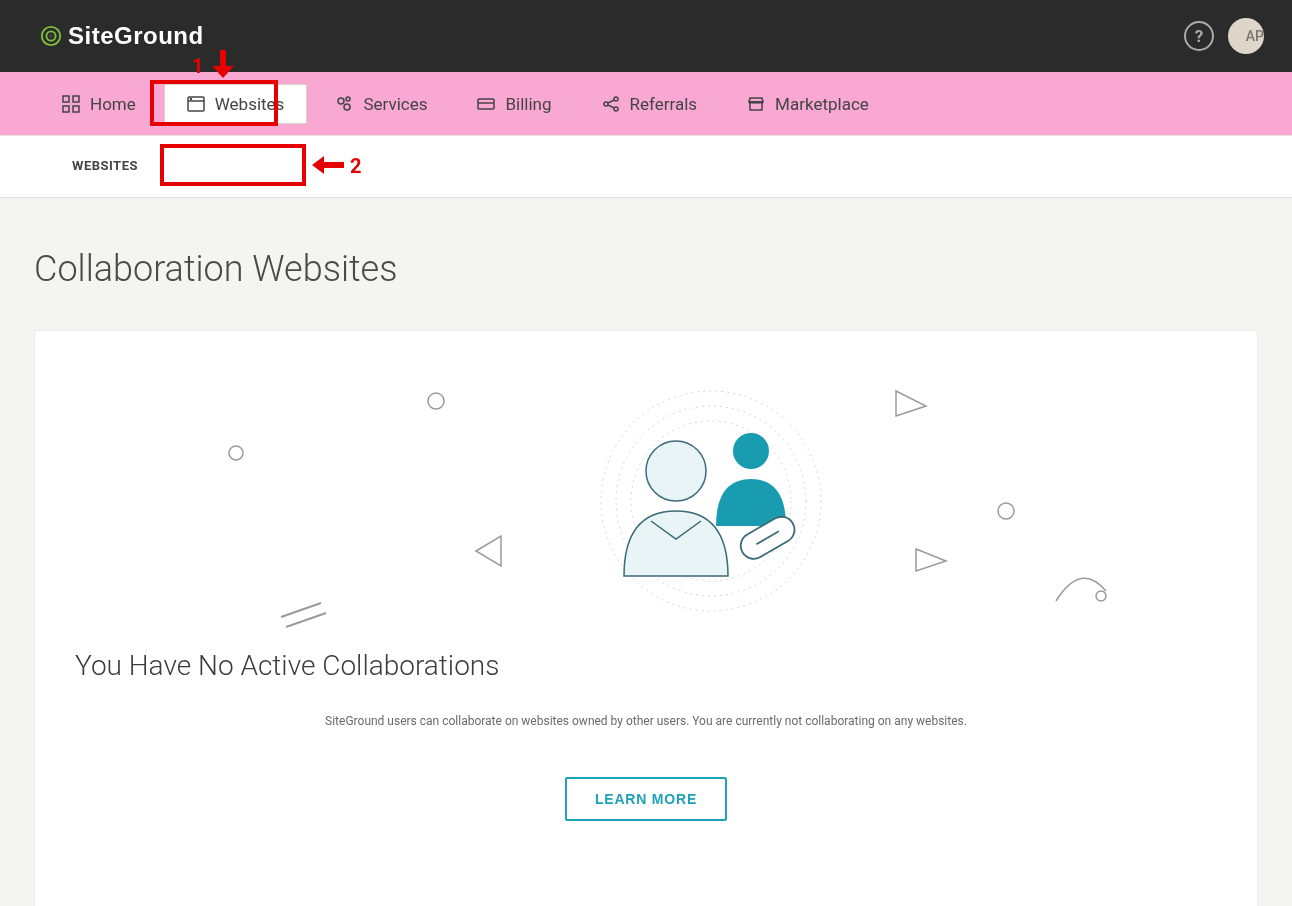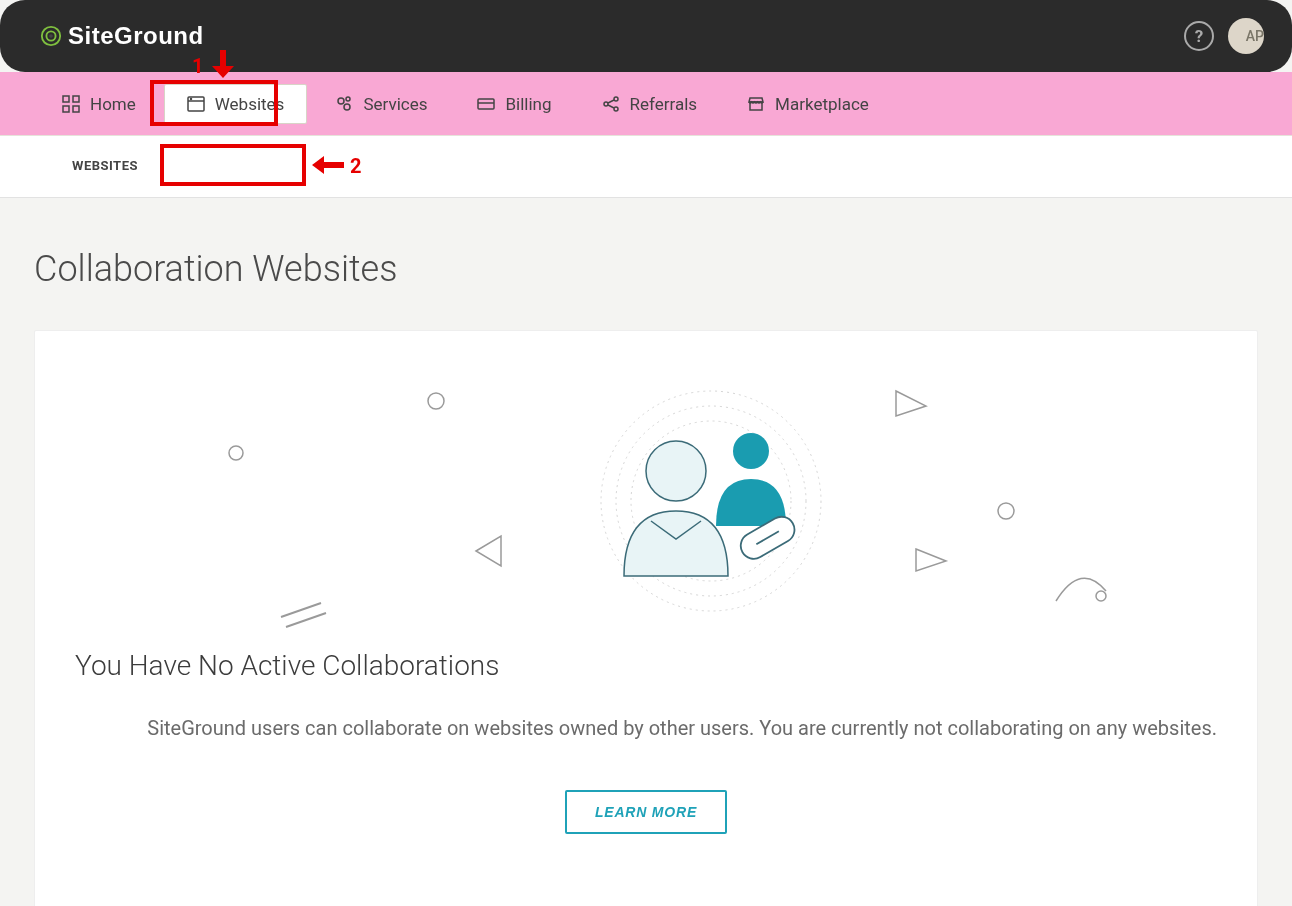--- a/index.html
+++ b/index.html
@@ -1,19 +1,19 @@
 <!DOCTYPE html>
 <html><head>
   <meta charset="utf-8">
   <style>
     * { margin: 0; padding: 0; box-sizing: border-box; }
     body { font-family: -apple-system, BlinkMacSystemFont, "Segoe UI", Roboto, Helvetica, Arial, sans-serif; background: #f4f4f2; width: 1292px; }
     
     
-    .topbar { background: #2b2b2b; height: 72px; display: flex; align-items: center; justify-content: space-between; padding: 0 28px 0 40px; border-radius: 25px; }
+    .topbar { background: #2b2b2b; height: 72px; display: flex; align-items: center; justify-content: space-between; padding: 0 28px 0 40px; }
     .brand { display: flex; align-items: center; gap: 6px; }
     .brand-icon { width: 22px; height: 22px; }
     .brand-text { font-family: "Comic Sans MS", cursive, sans-serif; color: #fff; font-size: 24px; font-weight: bold; letter-spacing: 0.5px; }
     .topbar-right { display: flex; align-items: center; gap: 14px; }
     .help-btn { width: 30px; height: 30px; border: 2px solid #aaa; border-radius: 50%; display: flex; align-items: center; justify-content: center; color: #aaa; font-size: 17px; font-weight: bold; cursor: pointer; }
     .avatar { width: 36px; height: 36px; border-radius: 50%; background: #ddd6c9; display: flex; align-items: center; justify-content: flex-end; color: #7a7668; font-size: 14px; font-weight: 500; cursor: pointer; }
 
     
     .mainnav { background: #f9a8d4; border-bottom: 1px solid #e6e3da; height: 64px; display: flex; align-items: center; padding: 0 0 0 40px; position: relative; }
     .nav-item { display: flex; align-items: center; gap: 10px; padding: 0 22px; height: 40px; font-size: 17px; color: #444; cursor: pointer; border-radius: 2px; }
@@ -36,22 +36,22 @@
     
     .content { padding: 50px 34px 30px 34px; }
     .page-title { font-size: 36px; font-weight: 300; color: #4a4a4a; margin-bottom: 40px; }
     .card { background: #fff; border: 1px solid #eee; border-radius: 2px; padding: 40px 40px 40px 40px; position: relative; min-height: 560px; }
 
     
     .illustration { width: 100%; height: 260px; display: flex; align-items: center; justify-content: center; position: relative; margin-bottom: 18px; }
     .illustration svg { display: block; }
 
     .empty-head { font-size: 28px; font-weight: 300; color: #3c3c3c; margin-bottom: 30px; }
-    .empty-desc { text-align: right; font-size: 20px; color: #6b6b6b; margin-bottom: 46px; line-height: 1.6; }
-    .learn-btn { display: block; margin: 9px auto 54px auto; border: 2px solid #1fa2b8; color: #1fa2b8; background: transparent; font-size: 14px; font-weight: 700; letter-spacing: 0.8px; padding: 12px 28px; cursor: pointer; border-radius: 2px; font-style: italic; }
+    .empty-desc { text-align: center; font-size: 12px; color: #6b6b6b; margin-bottom: 46px; line-height: 1.6; }
+    .learn-btn { display: block; margin: 9px auto 54px auto; border: 2px solid #1fa2b8; color: #1fa2b8; background: transparent; font-size: 14px; font-weight: 700; letter-spacing: 0.8px; padding: 12px 28px; cursor: pointer; border-radius: 2px; }
     .hint { text-align: center; font-size: 14px; color: #7a7a7a; }
     .hint a { color: #1fa2b8; text-decoration: none; cursor: pointer; }
   </style>
 </head>
 <body>
 
 <div class="topbar">
   <div class="brand">
     <span class="brand-icon">
       <svg viewBox="0 0 24 24">

